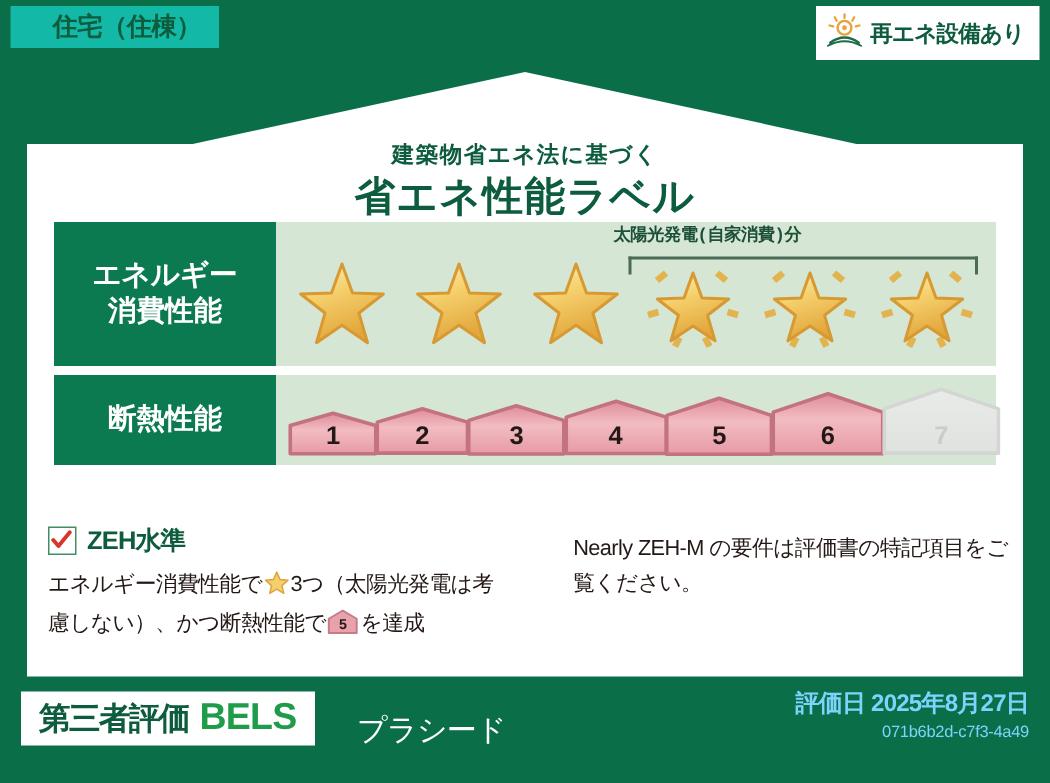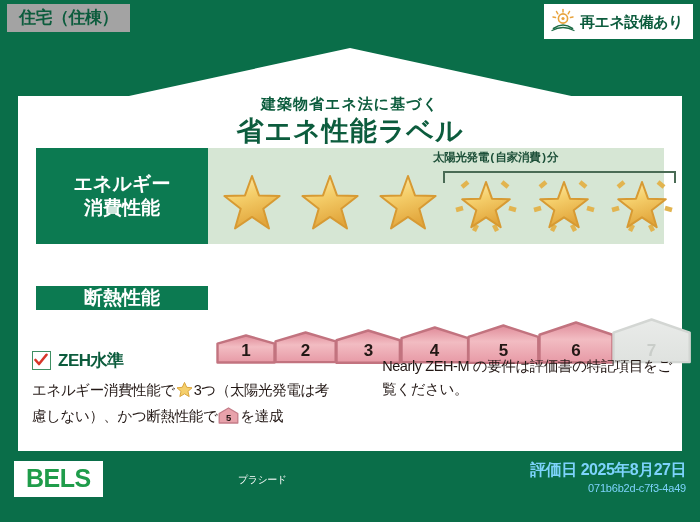--- a/index.html
+++ b/index.html
@@ -25,22 +25,22 @@
     top: 0; left: 0;
     width: 700px;
     height: 52px;
     z-index: 5;
   }
 
   .badge-house-type {
     position: absolute;
     left: 7px;
     top: 4px;
-    background: #a3a3a3;
-    padding: 5px 12px 6px 12px;
+    background: #14b8a6;
+    padding: 5px 12px 6px 28px;
     font-size: 17px;
     font-weight: bold;
     color: #0c5c3d;
     letter-spacing: -0.5px;
     line-height: 1;
   }
 
   .badge-renewable {
     position: absolute;
     right: 7px;
@@ -113,24 +113,24 @@
     top: 148px;
     width: 628px;
     z-index: 7;
   }
 
   .perf-row {
     display: flex;
     align-items: stretch;
   }
   .row-energy { height: 96px; margin-bottom: 6px; }
-  .row-insul  { height: 60px; align-items: flex-end; }
+  .row-insul  { height: 60px; }
 
   .row-label {
-    width: 172px;
+    width: 148px;
     background: #0c7a51;
     color: #ffffff;
     display: flex;
     flex-direction: column;
     align-items: center;
     justify-content: center;
     font-size: 19px;
     font-weight: bold;
     letter-spacing: 0px;
     line-height: 1.25;
@@ -296,21 +296,21 @@
     font-size: 25px;
     font-weight: bold;
     color: #1f9c4a;
     letter-spacing: -0.5px;
     font-family: "Liberation Sans", "DejaVu Sans", sans-serif;
   }
   .builder-name {
     position: absolute;
     left: 238px;
     top: 22px;
-    font-size: 10px;
+    font-size: 20px;
     color: #ffffff;
     letter-spacing: -0.5px;
   }
   .eval-block {
     position: absolute;
     right: 14px;
     top: 9px;
     text-align: right;
     color: #7dd3fc;
   }
@@ -605,20 +605,21 @@
       </div>
     </div>
 
     <div class="note-col right">
       <div class="note-text">Nearly ZEH-M の要件は評価書の特記項目をご覧ください。</div>
     </div>
   </div>
 
   <div class="footer">
     <div class="bels-badge">
+      <span class="bels-jp">第三者評価</span>
       <span class="bels-en">BELS</span>
     </div>
     <div class="builder-name">プラシード</div>
     <div class="eval-block">
       <div class="eval-date">評価日 2025年8月27日</div>
       <div class="eval-id">071b6b2d-c7f3-4a49</div>
     </div>
   </div>
 
 </div>

